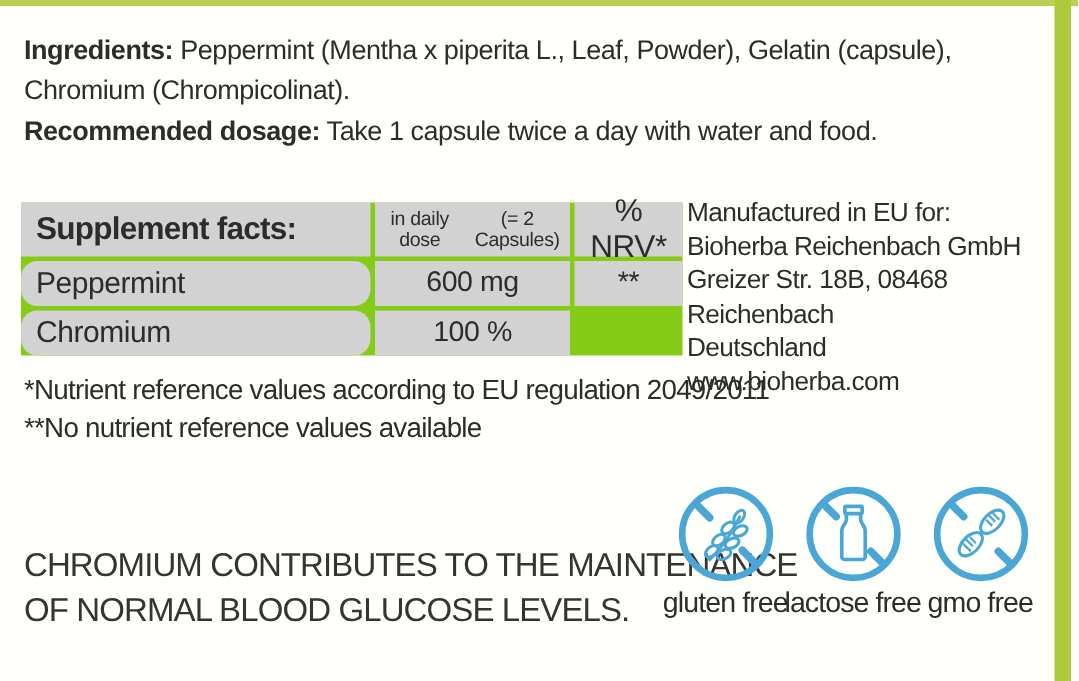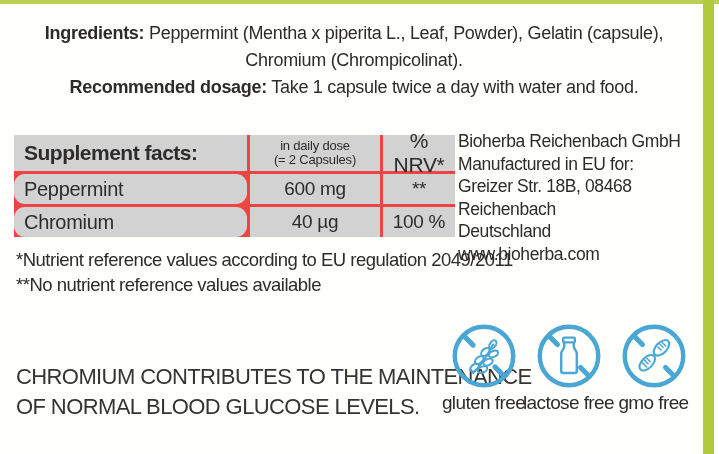--- a/index.html
+++ b/index.html
@@ -6,34 +6,34 @@
   html,body { background:#ffffff; }
   .label {
     position:relative; width:719px; height:454px;
     background:#fffffb; overflow:hidden;
     font-family:"Liberation Sans", sans-serif;
     color:#2d2c2b;
   }
   .top-strip { position:absolute; top:0; left:0; width:719px; height:4px; background:#bccf55; }
   .right-strip { position:absolute; top:0; right:5px; width:11px; height:454px; background:#aec93c; }
 
-  .intro { position:absolute; left:16px; top:20px; width:676px; font-size:18px; line-height:27px; letter-spacing:-0.3px;text-align:center; }
+  .intro { position:absolute; left:16px; top:20px; width:676px; font-size:18px; line-height:27px; letter-spacing:-0.3px; }
   .intro b { font-weight:700; }
   .blockline { display:block; }
 
   .facts-table {
     position:absolute; left:14px; top:135px;
     display:grid; grid-template-columns:233px 130px 72px; grid-template-rows:36px 30px 30px;
-    gap:3px; background:#ef4444; width:441px;
+    gap:3px; background:#84cc16; width:441px;
   }
   .cell { background:#d2d2d2; display:flex; align-items:center; }
   .cell.left { padding-left:10px; justify-content:flex-start; }
   .cell.center { justify-content:center; text-align:center; }
   .facts-title { font-weight:700; font-size:21px; letter-spacing:-0.5px; }
-  .dose-header { flex-direction:column; font-size:13px; line-height:14px; letter-spacing:-0.2px; }
+  .dose-header { flex-direction:row; font-size:13px; line-height:14px; letter-spacing:-0.2px; }
   .nrv-header { font-size:21px; letter-spacing:-0.3px; }
   .row-name { font-size:20px; letter-spacing:-0.3px;border-radius:11px; }
   .row-val { font-size:19px; letter-spacing:-0.3px; }
 
   .manufacturer { position:absolute; left:458px; top:130px; font-size:17.5px; line-height:22.5px; letter-spacing:-0.4px; }
 
   .footnotes { position:absolute; left:16px; top:247px; font-size:18.5px; line-height:25px; letter-spacing:-0.5px; }
 
   .product-info { position:absolute; right:24px; top:242px; text-align:right; font-size:23.5px; line-height:31px; letter-spacing:-0.4px; }
 
@@ -68,27 +68,26 @@
       <span>in daily dose</span>
       <span>(= 2 Capsules)</span>
     </div>
     <div class="cell center nrv-header">% NRV*</div>
 
     <div class="cell left row-name">Peppermint</div>
     <div class="cell center row-val">600 mg</div>
     <div class="cell center row-val">**</div>
 
     <div class="cell left row-name">Chromium</div>
-    <div class="cell center row-val">40 µg</div>
     <div class="cell center row-val">100 %</div>
   </div>
 
   <div class="manufacturer">
+    <div>Manufactured in EU for:</div>
     <div>Bioherba Reichenbach GmbH</div>
-    <div>Manufactured in EU for:</div>
     <div>Greizer Str. 18B, 08468 Reichenbach</div>
     <div>Deutschland</div>
     <div>www.bioherba.com</div>
   </div>
 
   <div class="footnotes">
     <div>*Nutrient reference values according to EU regulation 2049/2011</div>
     <div>**No nutrient reference values available</div>
   </div>
 

